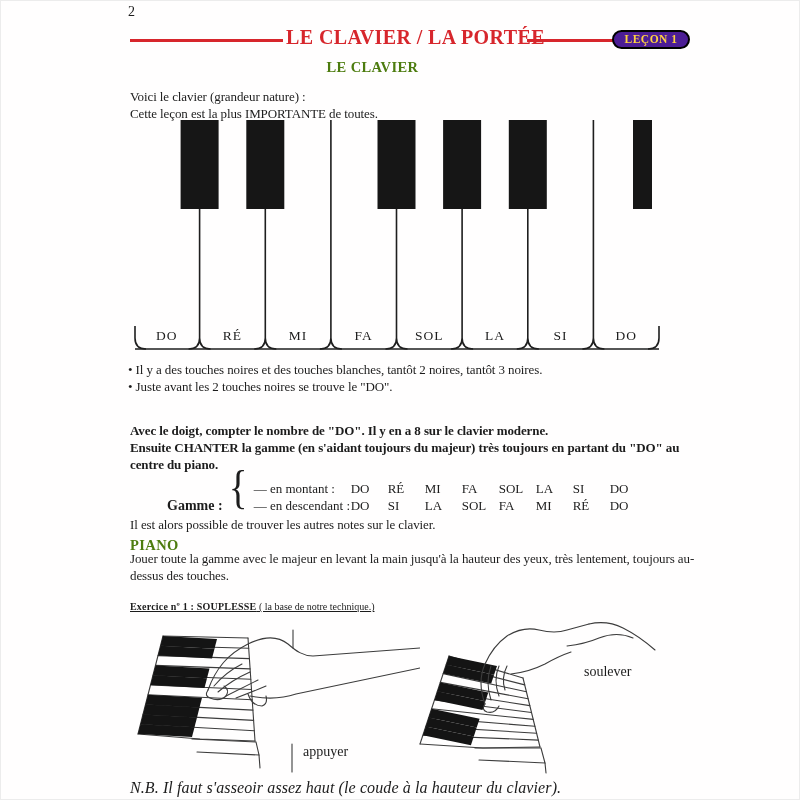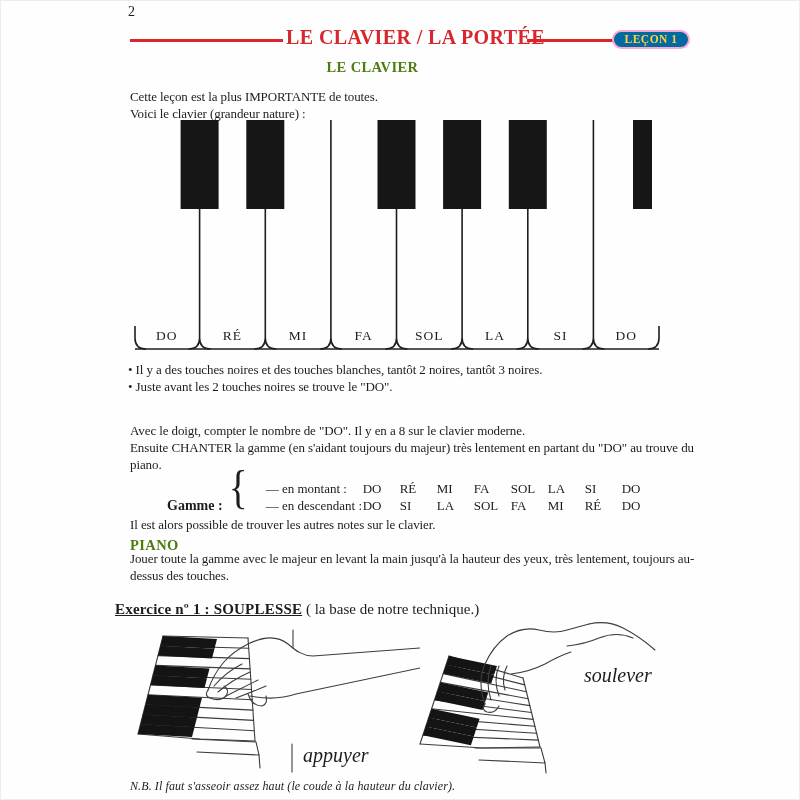--- a/index.html
+++ b/index.html
@@ -8,66 +8,66 @@
     font-family:"Liberation Serif", serif;color:#1c1c1c;overflow:hidden;
     box-shadow:inset 0 0 0 1px #ececec;
   }
   .abs{position:absolute;}
   .page-num{left:128px;top:4px;font-size:14px;}
   .rule{background:#d7262c;height:3px;top:39px;}
   .rule-left{left:130px;width:153px;}
   .rule-right{left:527px;width:88px;}
   .main-title{left:286px;top:26px;width:236px;text-align:center;color:#d7262c;
     font-weight:bold;font-size:20px;letter-spacing:.4px;white-space:nowrap;}
-  .badge{left:612px;top:30px;width:74px;height:15px;background:#0369a1;
-    border:2px solid #f9a8d4;border-radius:11px;color:#ffd23f;font-weight:bold;
+  .badge{left:612px;top:30px;width:74px;height:15px;background:#4c1d95;
+    border:2px solid #000000;border-radius:11px;color:#ffd23f;font-weight:bold;
     font-size:11.5px;line-height:15px;text-align:center;letter-spacing:.5px;}
   .teal{color:#4d7c0f;font-weight:bold;font-size:14.5px;letter-spacing:.4px;}
   .subtitle{left:130px;top:59px;width:485px;text-align:center;}
   .piano-head{left:130px;top:537px;width:545px;text-align:left;}
   .body-text{font-size:13px;line-height:17px;letter-spacing:-0.1px;}
   .intro{left:130px;top:88px;width:580px;}
   .bullets{left:128px;top:361px;width:585px;}
-  .para1{left:130px;top:422px;width:585px;}
+  .para1{left:130px;top:422px;width:585px;font-weight:bold;}
   .after-gamme{left:130px;top:516px;width:585px;}
   .piano-para{left:130px;top:550px;width:584px;}
-  .exercise{left:115px;top:601px;width:585px;font-size:15px;}
+  .exercise{left:130px;top:601px;width:585px;font-size:10px;text-decoration:underline;}
   .exercise b{text-decoration:underline;letter-spacing:.2px;}
   .gamme{left:167px;top:466px;display:flex;align-items:flex-end;font-size:13px;}
   .gamme-label{font-weight:bold;font-size:14px;}
   .brace{font-size:46px;font-weight:normal;line-height:44px;margin:0 5px 4px 4px;
     transform:scaleX(.85);}
   .gamme-rows{display:flex;flex-direction:column;}
-  .grow{display:flex;line-height:16.5px;margin-left:12px;}
+  .grow{display:flex;line-height:16.5px;}
   .grow .rlabel{width:97px;}
   .grow .note{width:37px;}
-  .caption{font-size:20px;font-style:italic;}
+  .caption{font-size:14px;}
   .cap-left{left:303px;top:744px;}
   .cap-right{left:584px;top:664px;}
-  .footnote{left:130px;top:779px;font-size:12px;font-style:italic;letter-spacing:.1px;}
+  .footnote{left:130px;top:779px;font-size:16px;font-style:italic;letter-spacing:.1px;}
   svg{display:block;}
   svg text{font-family:"Liberation Serif", serif;}
 </style>
 </head>
 <body>
 
 <div class="page">
 
   <div class="abs page-num">2</div>
 
   <div class="abs rule rule-left"></div>
   <div class="abs main-title">LE CLAVIER / LA PORTÉE</div>
   <div class="abs rule rule-right"></div>
   <div class="abs badge">LEÇON 1</div>
 
   <div class="abs teal subtitle">LE CLAVIER</div>
 
   <div class="abs body-text intro">
+    <div>Voici le clavier (grandeur nature) :</div>
     <div>Cette leçon est la plus IMPORTANTE de toutes.</div>
-    <div>Voici le clavier (grandeur nature) :</div>
   </div>
 
   <svg class="abs" style="left:134px;top:120px;" width="527" height="238" viewBox="0 0 527 238">
     <g stroke="#1e1e1e" stroke-width="1.6" fill="none">
 
       <path d="M 1,229 L 525,229"></path>
 
       <path d="M 1,206 L 1,218 Q 1,229 12,229"></path>
       <path d="M 525,206 L 525,218 Q 525,229 514,229"></path>
 
@@ -99,21 +99,21 @@
     </g>
   </svg>
 
   <div class="abs body-text bullets">
     <div>• Il y a des touches noires et des touches blanches, tantôt 2 noires, tantôt 3 noires.</div>
     <div>• Juste avant les 2 touches noires se trouve le "DO".</div>
   </div>
 
   <div class="abs body-text para1">
     <div>Avec le doigt, compter le nombre de "DO". Il y en a 8 sur le clavier moderne.</div>
-    <div>Ensuite CHANTER la gamme (en s'aidant toujours du majeur) très lentement en partant du "DO" au trouve du piano.</div>
+    <div>Ensuite CHANTER la gamme (en s'aidant toujours du majeur) très toujours en partant du "DO" au centre du piano.</div>
   </div>
 
   <div class="abs gamme">
     <span class="gamme-label">Gamme :</span>
     <span class="brace">{</span>
     <span class="gamme-rows">
       <span class="grow">
         <span class="rlabel">— en montant :</span>
         <span class="note">DO</span>
         <span class="note">RÉ</span>

